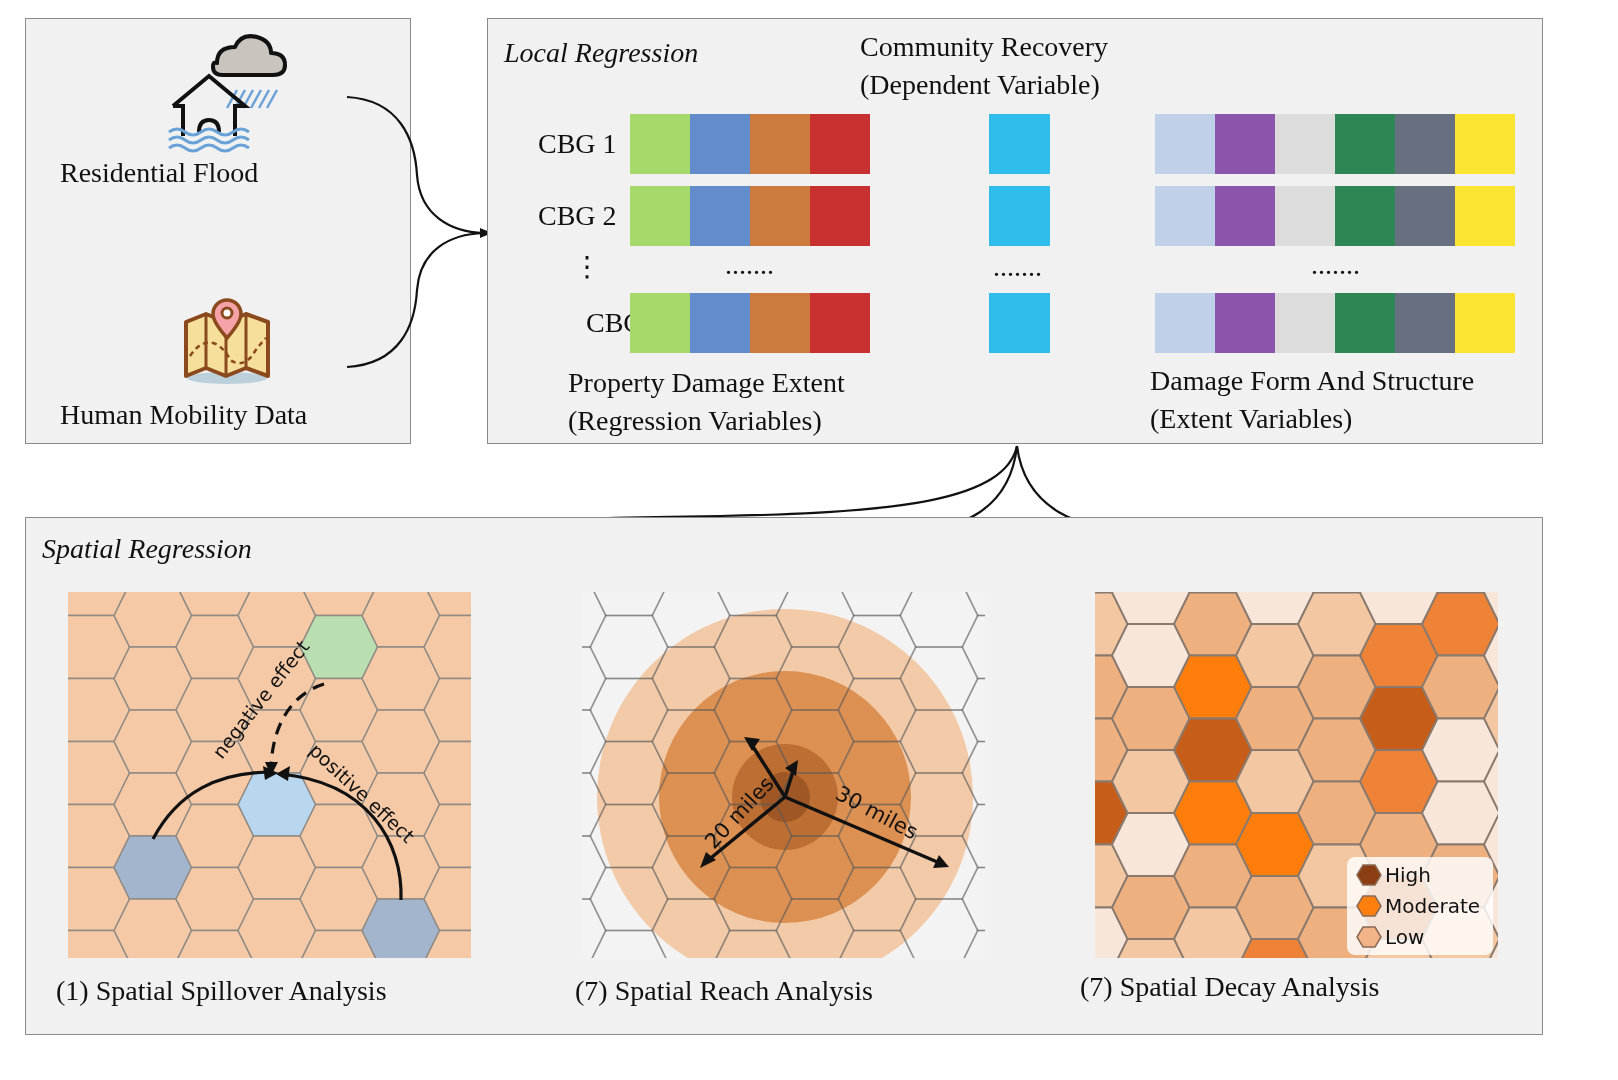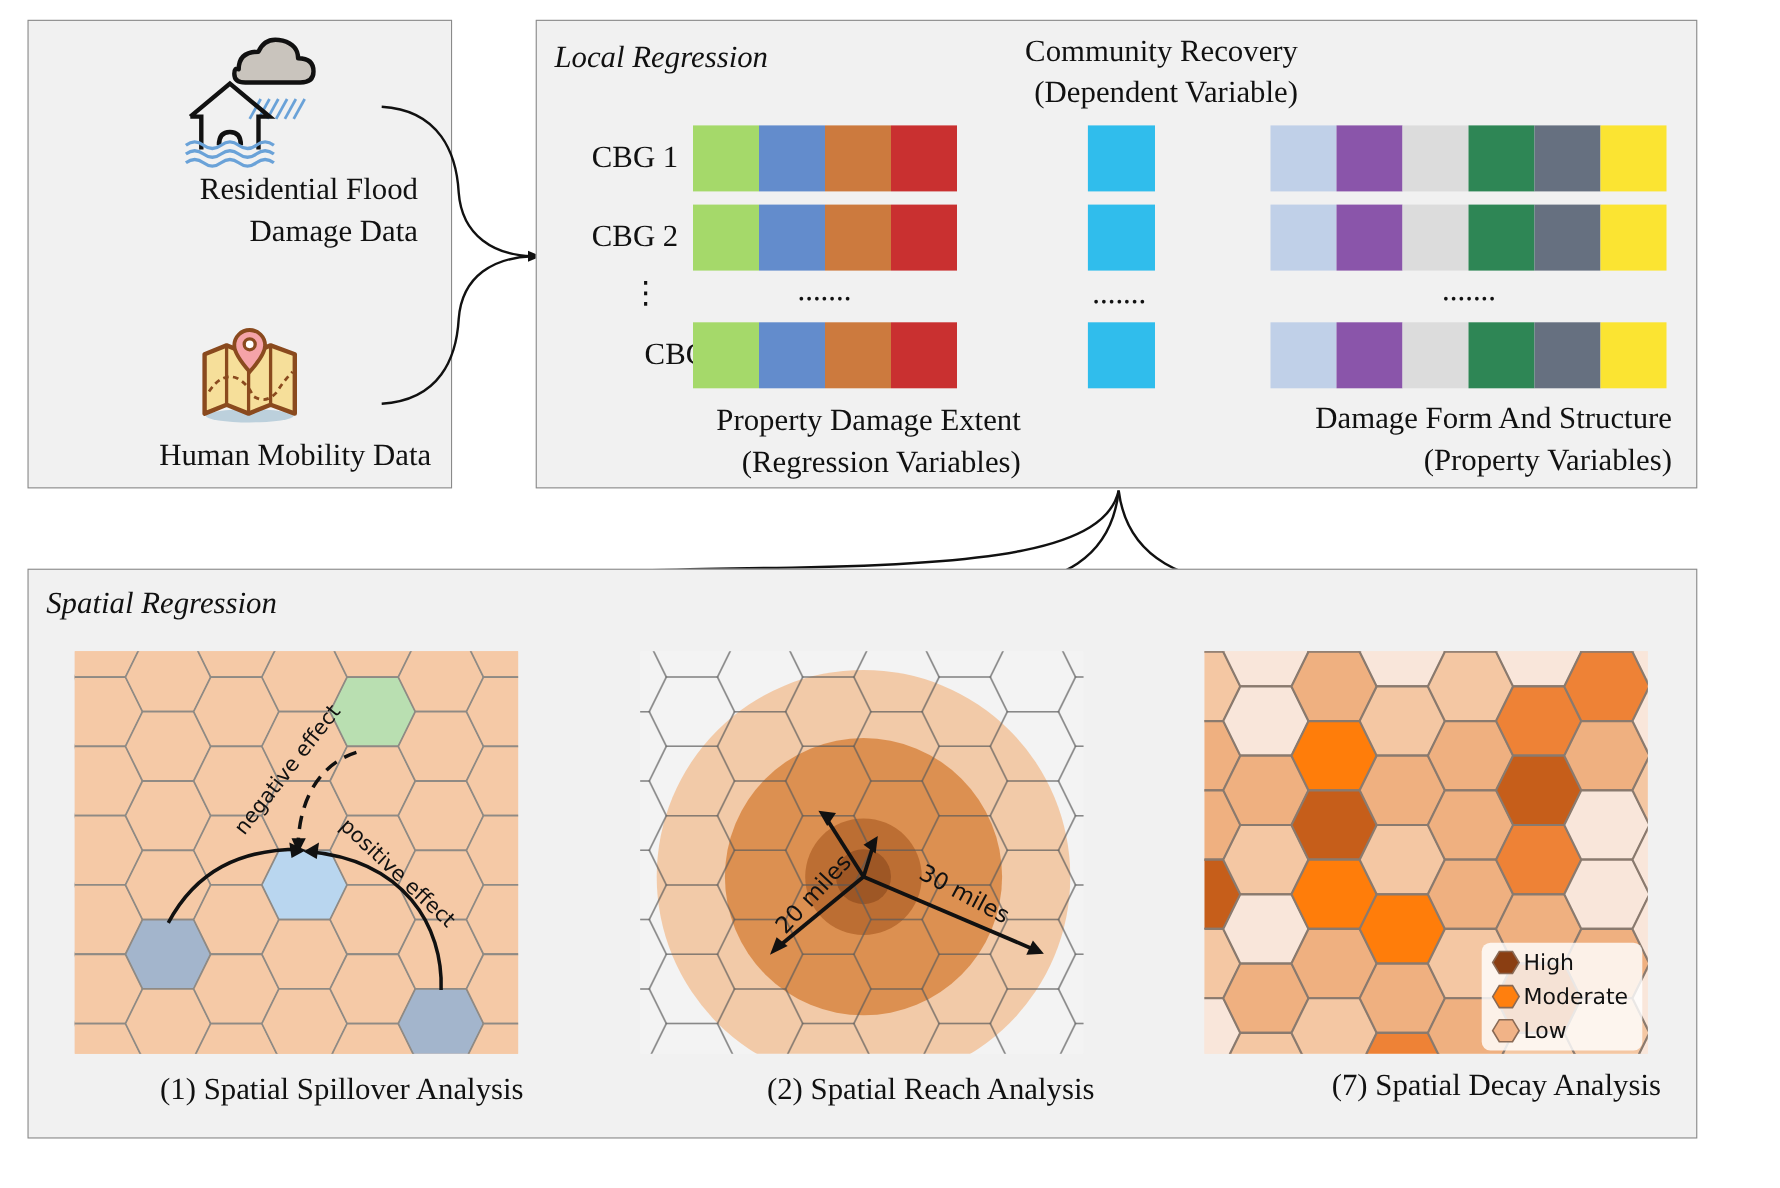--- a/index.html
+++ b/index.html
@@ -1,20 +1,20 @@
 <!DOCTYPE html>
 <html><head>
 <meta charset="utf-8">
 <style>
   html, body { margin: 0; padding: 0; background: #ffffff; }
   body { width: 1618px; height: 1080px; position: relative; overflow: hidden;
          font-family: "Liberation Serif", "DejaVu Serif", serif; color: #111; }
   .panel { position: absolute; background: #f1f1f1; border: 1.5px solid #8a8a8a; box-sizing: border-box; }
   .t { position: absolute; white-space: nowrap; }
-  .c { text-align: right; }
+  .c { text-align: left; }
   .italic { font-style: italic; }
   .f28 { font-size: 28px; line-height: 38px; }
   svg { position: absolute; overflow: visible; }
   .hexsvg text { font-family: "DejaVu Sans", "Liberation Sans", sans-serif; }
 </style>
 </head>
 <body>
 
 <div class="panel" style="left:25px; top:18px; width:386px; height:426px;"></div>
 
@@ -32,21 +32,20 @@
   <path d="M34 104 q0-12 10-12 q10 0 10 12" fill="none" stroke="#111" stroke-width="4"></path>
   <g fill="none" stroke="#6aa2d8" stroke-width="3">
     <path d="M4 104 q8-6 16 0 t16 0 t16 0 t16 0 t16 0"></path>
     <path d="M4 112 q8-6 16 0 t16 0 t16 0 t16 0 t16 0"></path>
     <path d="M4 120 q8-6 16 0 t16 0 t16 0 t16 0 t16 0"></path>
   </g>
 </svg>
 
 <div class="t c f28" style="left:60px; top:154px; width:320px;">
   <div>Residential Flood</div>
-  <div>Damage Data</div>
 </div>
 
 <svg style="left:182px; top:298px;" width="90" height="92" viewBox="0 0 90 92">
   <ellipse cx="45" cy="80" rx="40" ry="6" fill="#bcd0dc"></ellipse>
   <path d="M4 24 L24 16 L44 24 L64 16 L86 24 V78 L64 70 L44 78 L24 70 L4 78 Z" fill="#f6df9a" stroke="#8a4a1e" stroke-width="4" stroke-linejoin="round"></path>
   <line x1="24" y1="16" x2="24" y2="70" stroke="#8a4a1e" stroke-width="3"></line>
   <line x1="44" y1="24" x2="44" y2="78" stroke="#8a4a1e" stroke-width="3"></line>
   <line x1="64" y1="16" x2="64" y2="70" stroke="#8a4a1e" stroke-width="3"></line>
   <path d="M8 58 q12-18 26-12 q10 6 14 16 q12 8 22-4 q6-10 14-18" fill="none" stroke="#8a4a1e" stroke-width="2.5" stroke-dasharray="5 4"></path>
   <path d="M45 40 q-14-16 -14-24 a14 14 0 0 1 28 0 q0 8 -14 24z" fill="#f5a3a8" stroke="#8a4a1e" stroke-width="3.5"></path>
@@ -113,21 +112,21 @@
 <div class="t f28" style="left:725px; top:246px;">.......</div>
 <div class="t f28" style="left:993px; top:248px;">.......</div>
 <div class="t f28" style="left:1311px; top:246px;">.......</div>
 
 <div class="t c f28" style="left:568px; top:364px; width:360px;">
   <div>Property Damage Extent</div>
   <div>(Regression Variables)</div>
 </div>
 <div class="t c f28" style="left:1150px; top:362px; width:370px;">
   <div>Damage Form And Structure</div>
-  <div>(Property Variables)</div>
+  <div>(Extent Variables)</div>
 </div>
 
 <svg style="left:0; top:0;" width="1618" height="1080">
   <g fill="none" stroke="#111" stroke-width="2.2">
     <path d="M1017 446 C1005 500 900 513 720 516 C560 518 470 520 380 540 C320 555 290 570 273 585"></path>
     <path d="M1017 446 C1010 510 960 530 910 532 C840 532 800 545 790 582"></path>
     <path d="M1017 446 C1025 510 1080 530 1140 532 C1240 533 1285 545 1296 582"></path>
   </g>
   <polygon points="271,592 265,580 279,582" fill="#111"></polygon>
   <polygon points="789,591 783,579 796,580" fill="#111"></polygon>
@@ -366,21 +365,21 @@
       <line x1="203" y1="205" x2="213" y2="173"></line>
       <line x1="203" y1="205" x2="360" y2="272"></line>
     </g>
     <polygon points="118,276 124,260 134,268" fill="#111"></polygon>
     <polygon points="162,145 178,147 170,159" fill="#111"></polygon>
     <polygon points="216,168 214,184 203,176" fill="#111"></polygon>
     <polygon points="367,275 351,276 357,263" fill="#111"></polygon>
     <text x="0" y="0" font-size="21" transform="translate(132 258) rotate(-47)" fill="#111">20 miles</text>
     <text x="0" y="0" font-size="21" transform="translate(252 206) rotate(28)" fill="#111">30 miles</text>
   </svg>
-<div class="t c f28" style="left:575px; top:972px; width:420px;">(2) Spatial Reach Analysis</div>
+<div class="t c f28" style="left:575px; top:972px; width:420px;">(7) Spatial Reach Analysis</div>
 
 <svg id="decay" class="hexsvg" style="left:1095px; top:592px;" width="403" height="366">
     <rect x="0" y="0" width="403" height="366" fill="#f9e6da"></rect>
     <defs>
       <clipPath id="clipDecay">
         <rect x="0" y="0" width="403" height="366"></rect>
       </clipPath>
     </defs>
     <g clip-path="url(#clipDecay)">
       <polygon points="-107,0.5 -91.5,-31 -44.5,-31 -29,0.5 -44.5,32 -91.5,32" fill="#f9e6da" stroke="#8a7a6e" stroke-width="2"></polygon>

